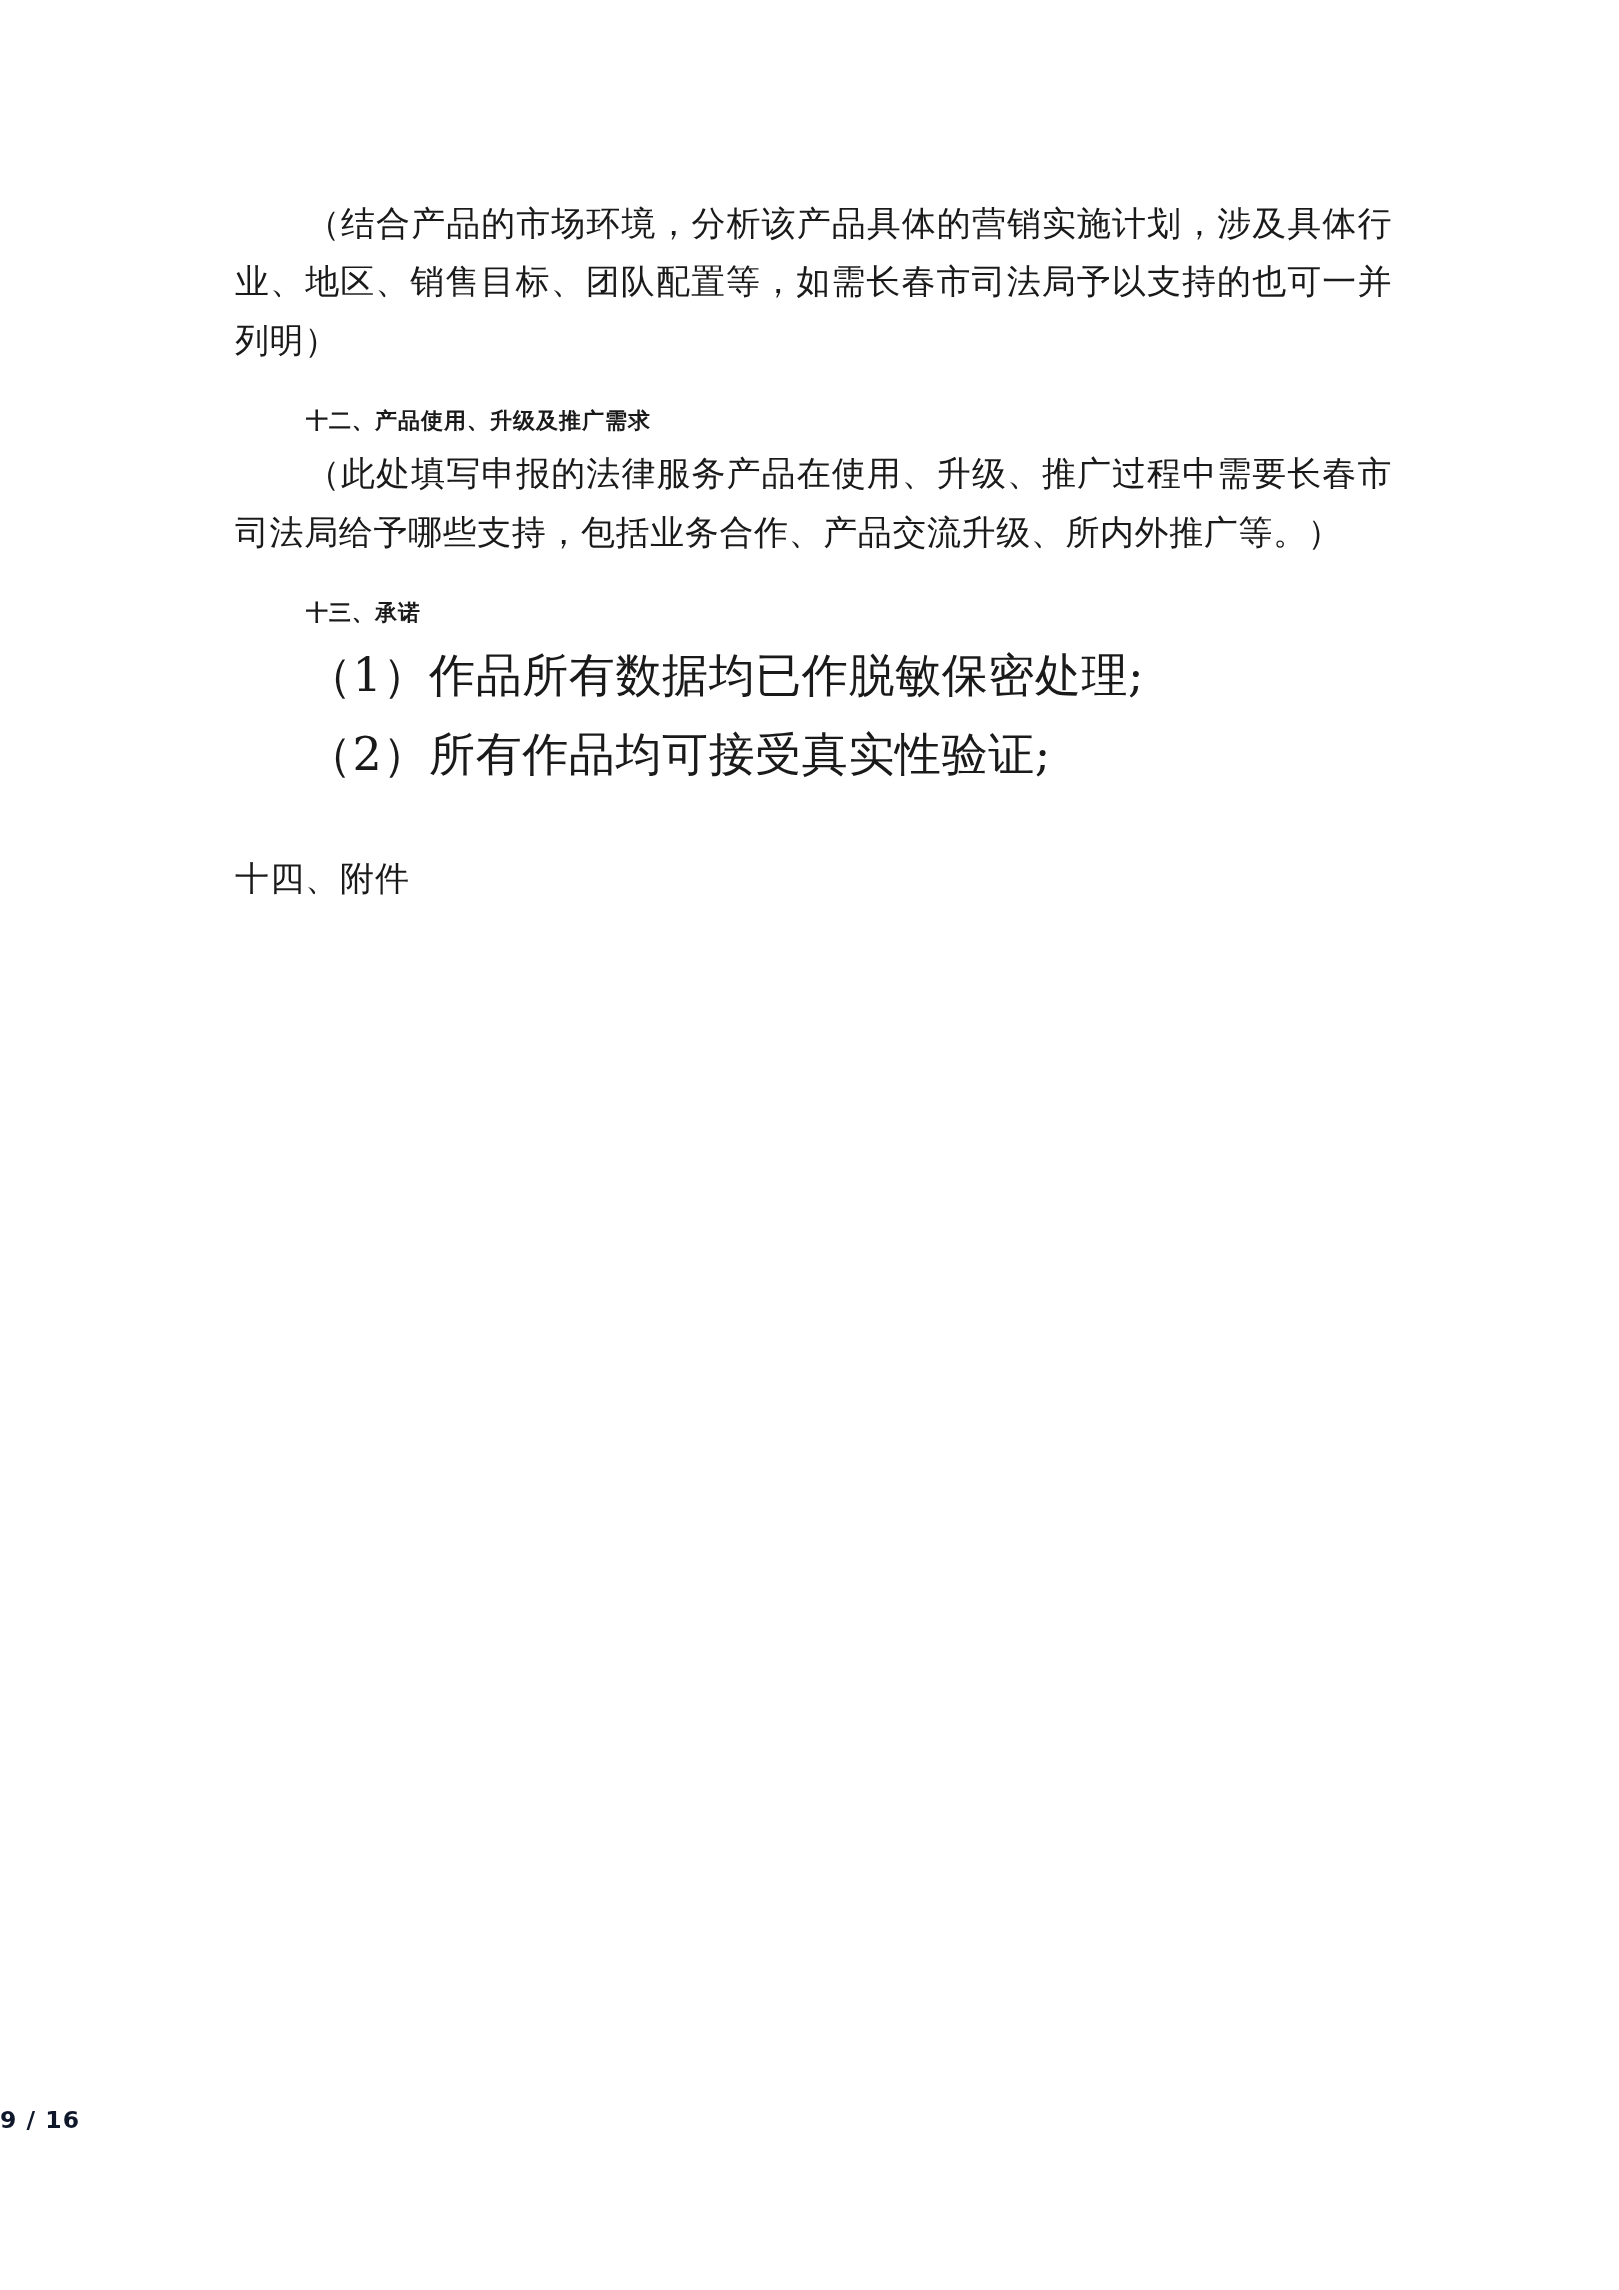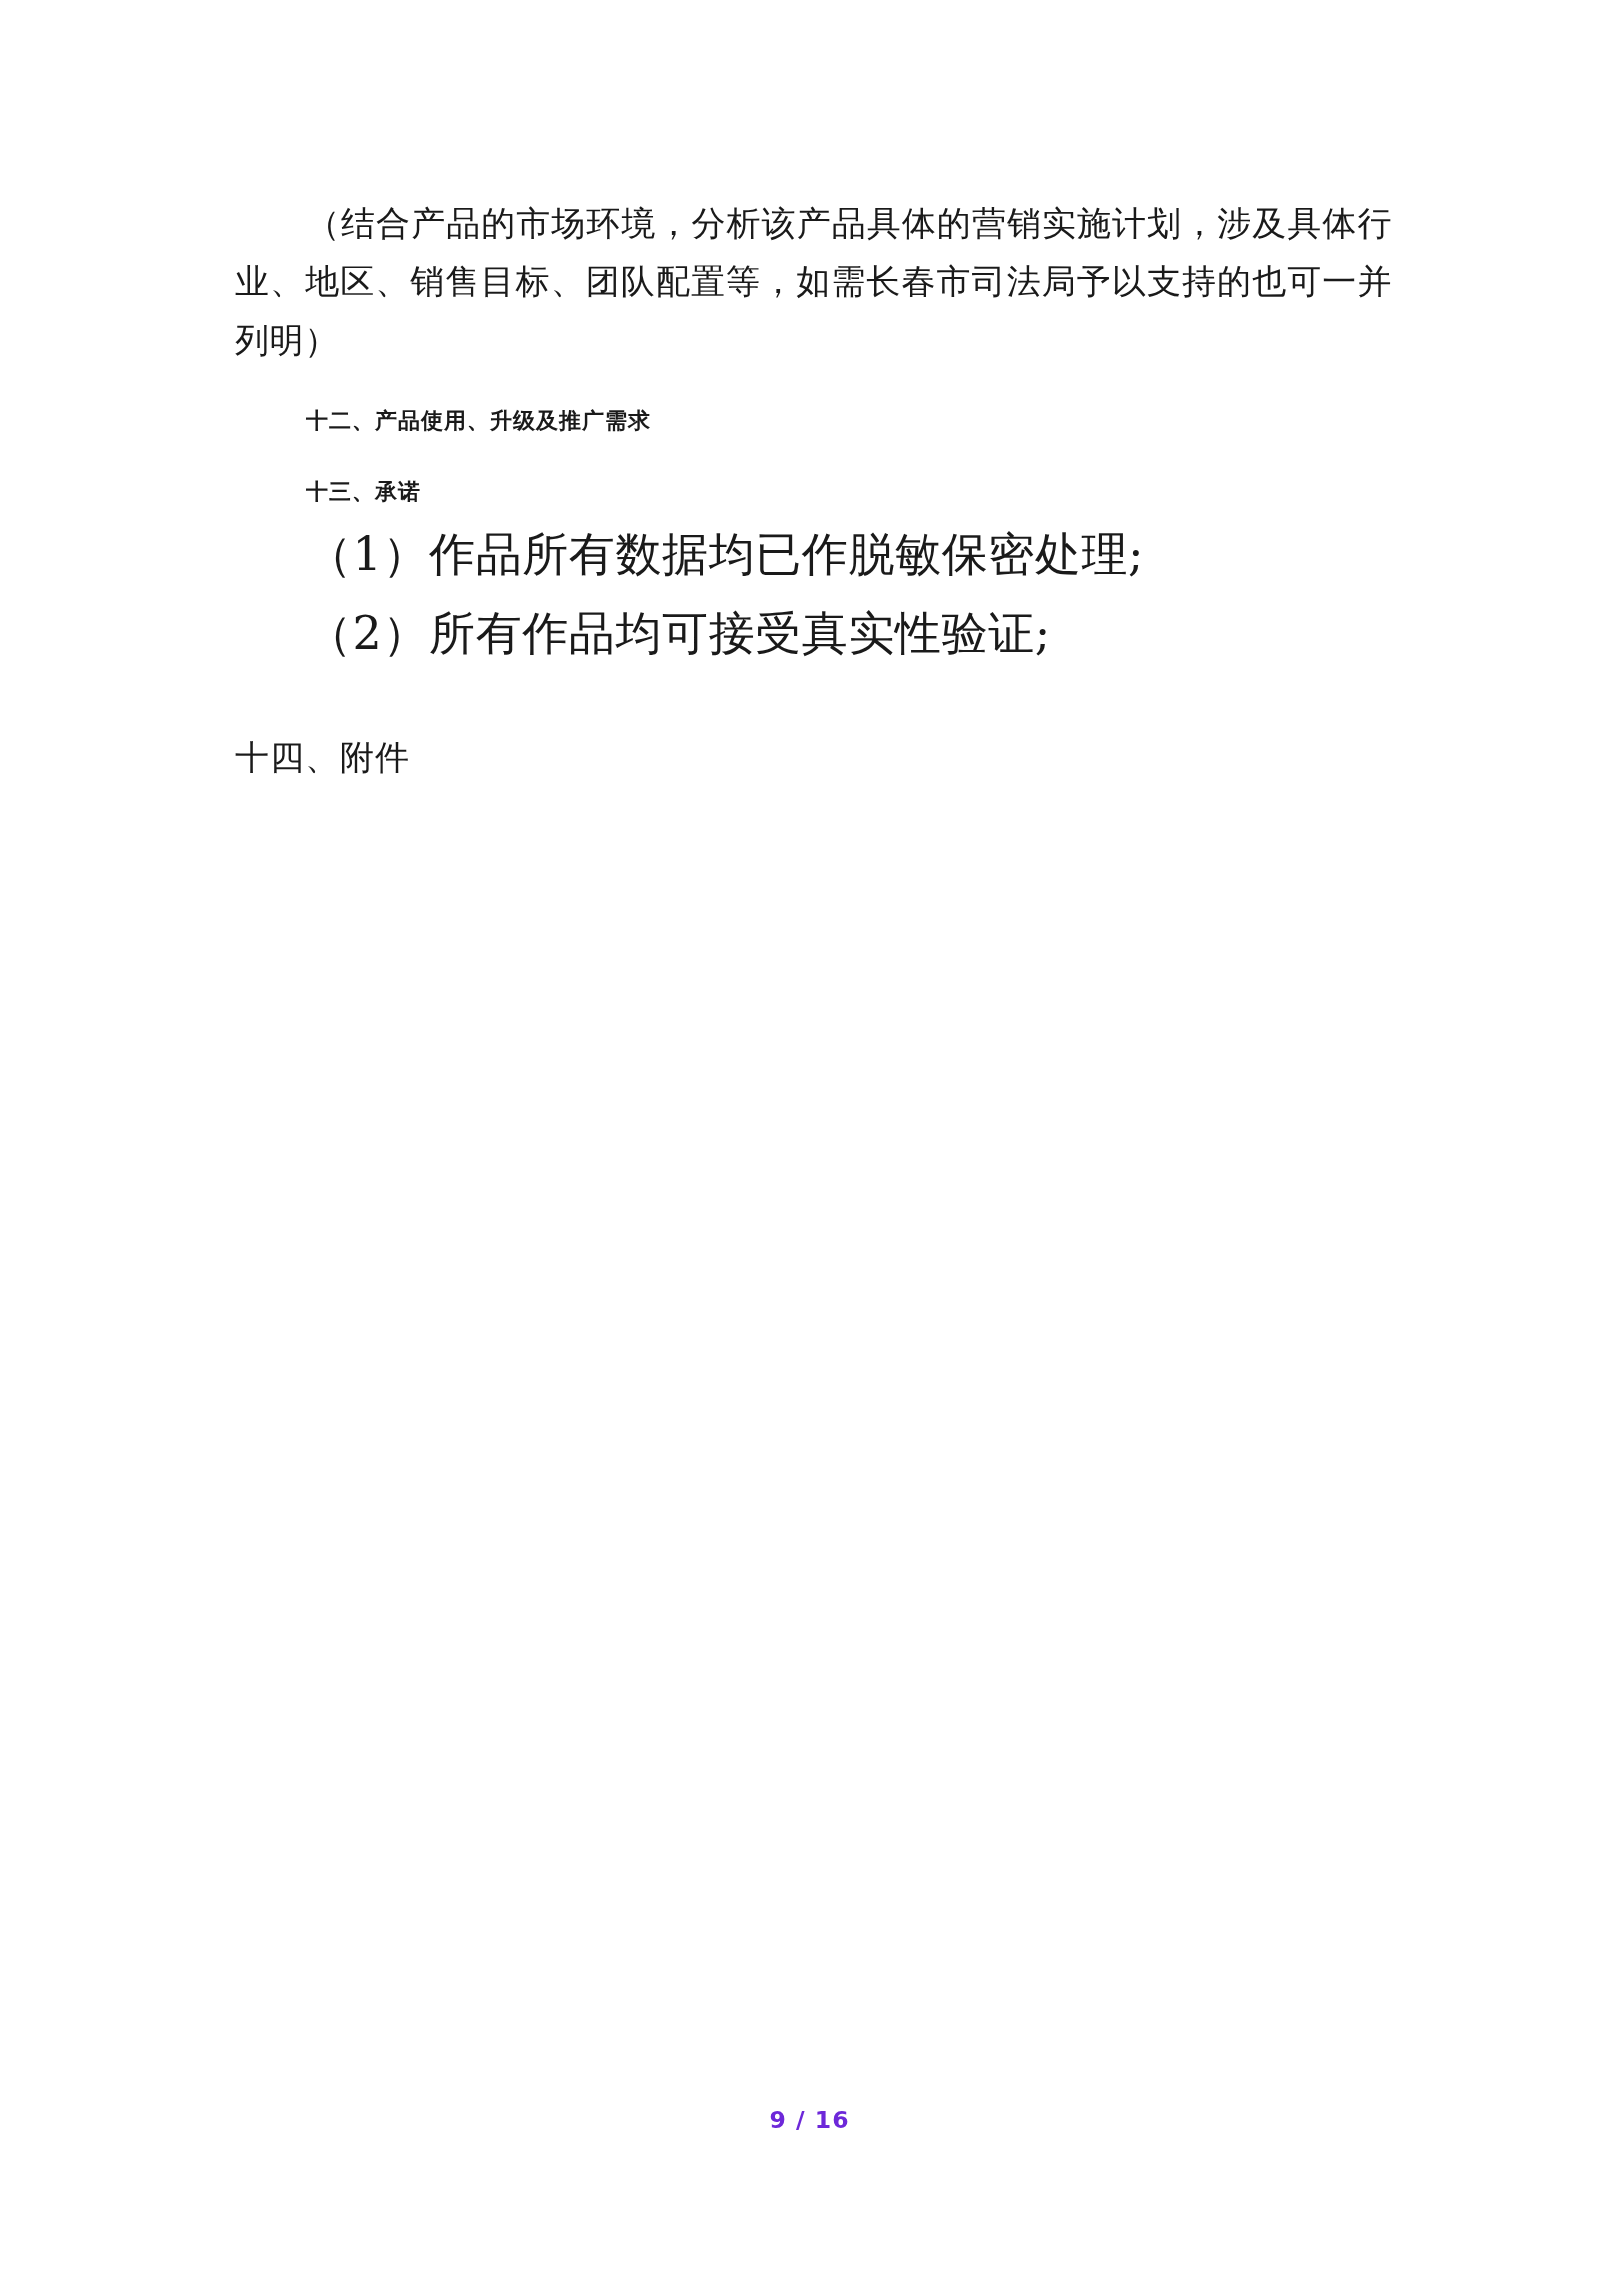--- a/index.html
+++ b/index.html
@@ -60,39 +60,40 @@
     text-justify: inter-ideograph;
     margin: 0;
     text-indent: 71px;
     letter-spacing: 0.6px;
   }
   .footer {
     position: absolute;
     left: 0;
     right: 0;
     top: 2098px;
-    text-align: center;
+    text-align: left;
     font-size: 23.5px;
     font-weight: bold;
-    color: #6d28d9;
+    color: #0f172a;
     font-family: "DejaVu Sans", sans-serif;
     letter-spacing: 1px;
   }
 </style>
 </head>
 <body>
 
 <div class="page">
 
   <div class="content">
 
     <p class="para indent">（结合产品的市场环境，分析该产品具体的营销实施计划，涉及具体行业、地区、销售目标、团队配置等，如需长春市司法局予以支持的也可一并列明）</p>
 
     <h2 class="heading">十二、产品使用、升级及推广需求</h2>
 
+    <p class="para indent">（此处填写申报的法律服务产品在使用、升级、推广过程中需要长春市司法局给予哪些支持，包括业务合作、产品交流升级、所内外推广等。）</p>
 
     <h2 class="heading">十三、承诺</h2>
 
     <p class="list-item">（1）作品所有数据均已作脱敏保密处理;</p>
     <p class="list-item">（2）所有作品均可接受真实性验证;</p>
 
     <h2 class="heading-flush">十四、附件</h2>
 
   </div>
 

